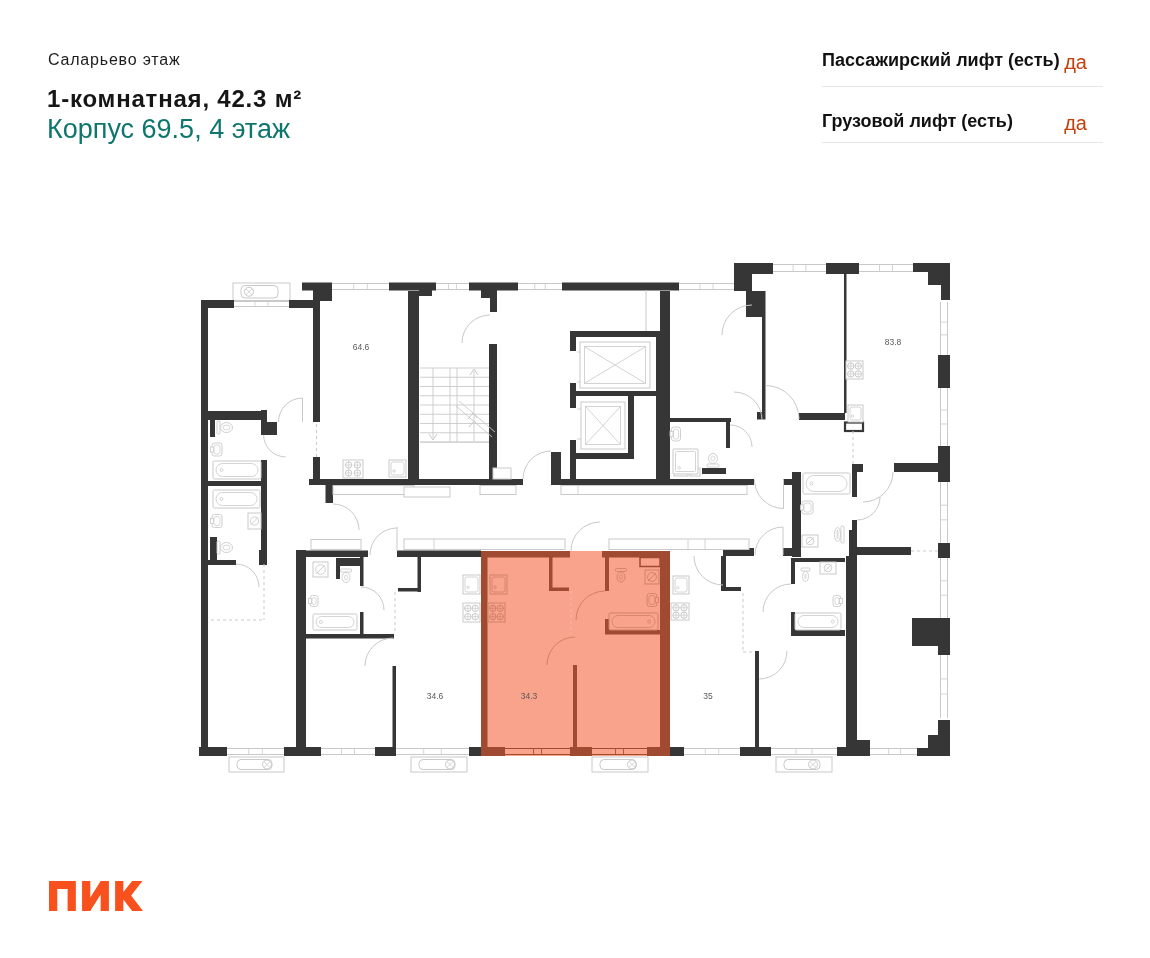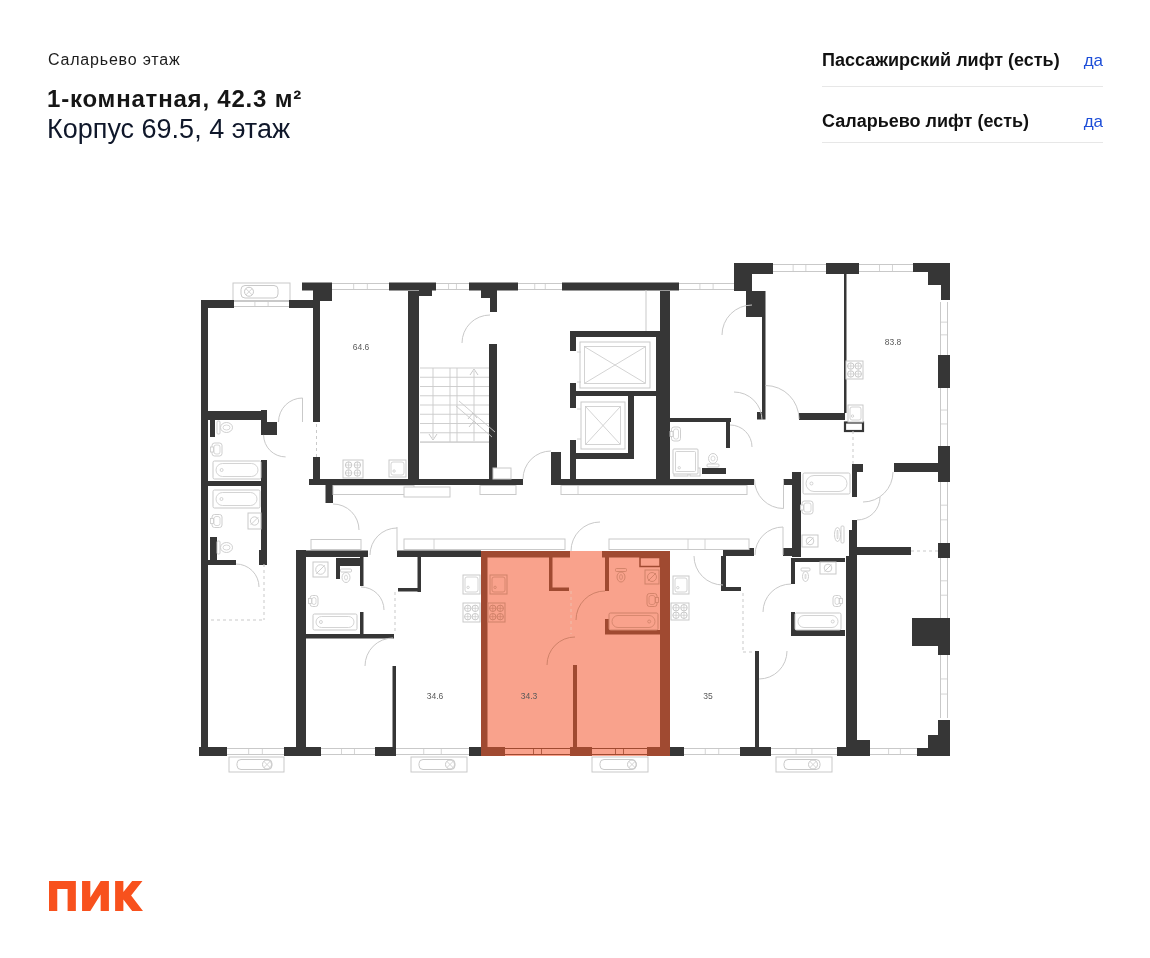--- a/index.html
+++ b/index.html
@@ -1,33 +1,33 @@
 <!DOCTYPE html>
 <html><head>
 <meta charset="utf-8">
 <style>
   html,body{margin:0;padding:0;background:#ffffff;}
   *{-webkit-font-smoothing:antialiased;}
   body{width:1150px;height:958px;position:relative;font-family:"Liberation Sans",sans-serif;overflow:hidden;}
   .t1{position:absolute;left:48px;top:51px;font-size:16px;font-weight:500;color:#1c1c1c;letter-spacing:0.8px;}
   .t2{position:absolute;left:47px;top:85px;font-size:24px;font-weight:700;color:#161616;letter-spacing:0.8px;}
-  .t3{position:absolute;left:47px;top:114px;font-size:27px;font-weight:400;color:#0f172a;letter-spacing:0px;text-align:center;}
+  .t3{position:absolute;left:47px;top:114px;font-size:27px;font-weight:400;color:#0f766e;letter-spacing:0px;text-align:center;}
   .rrow{position:absolute;left:822px;width:281px;}
   .rlab{font-size:18px;font-weight:700;color:#111;}
-  .rval{position:absolute;right:0;top:1px;font-size:17px;font-weight:400;color:#1d4ed8;}
+  .rval{position:absolute;right:16px;top:1px;font-size:20px;font-weight:400;color:#c2410c;}
   .sep{position:absolute;left:822px;width:281px;height:1px;background:#e7e7e7;}
 </style>
 </head>
 <body>
   <div class="t1">Саларьево этаж</div>
   <div class="t2">1-комнатная, 42.3 м²</div>
   <div class="t3">Корпус 69.5, 4 этаж</div>
   <div class="rrow" style="top:50px;"><span class="rlab">Пассажирский лифт (есть)</span><span class="rval">да</span></div>
   <div class="sep" style="top:86px;"></div>
-  <div class="rrow" style="top:111px;"><span class="rlab">Саларьево лифт (есть)</span><span class="rval">да</span></div>
+  <div class="rrow" style="top:111px;"><span class="rlab">Грузовой лифт (есть)</span><span class="rval">да</span></div>
   <div class="sep" style="top:142px;"></div>
   <svg id="logo" style="position:absolute;left:49px;top:881px;" width="94" height="30" viewBox="0 0 91 30" preserveAspectRatio="none">
     <path fill="#F8511D" d="M0,0 H26 V30 H18 V8 H8 V30 H0 Z"></path>
     <path fill="#F8511D" d="M32,30 V0 H40 V16.5 L50,0 H58 V30 H50 V13.5 L40,30 Z"></path>
     <path fill="#F8511D" d="M64,0 H72 V11 L80.5,0 H90.5 L79.5,14.5 L91,30 H80.5 L72,18.5 V30 H64 Z"></path>
   </svg>
   <svg id="plan" style="position:absolute;left:0;top:0;" width="1150" height="958" viewBox="0 0 1150 958">
 
 <rect x="481" y="551" width="189" height="205" fill="#f9a28c"></rect>
 <line x1="234" y1="301.5" x2="289" y2="301.5" stroke="#c9c9c9" stroke-width="1"></line>

